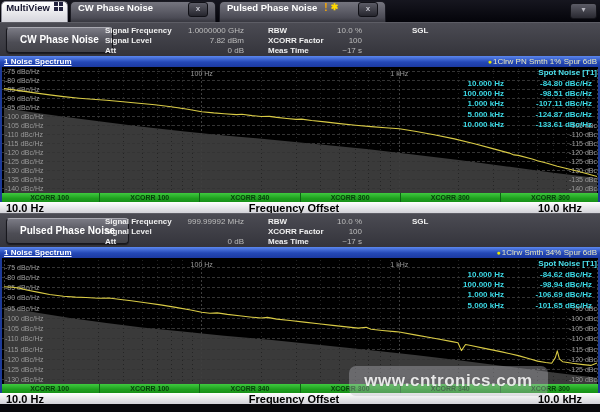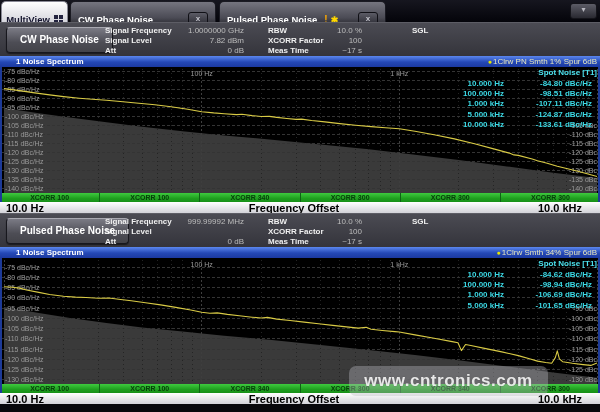--- a/index.html
+++ b/index.html
@@ -2,21 +2,21 @@
 <html><head>
 <meta charset="utf-8">
 <style>
   html,body{margin:0;padding:0;}
   body{width:600px;height:412px;position:relative;overflow:hidden;background:#000;
        font-family:"Liberation Sans", sans-serif;-webkit-font-smoothing:antialiased;}
   .abs{position:absolute;}
 
   
   .tabbar{left:0;top:0;width:600px;height:22px;background:linear-gradient(#16161f,#04040a);}
-  .tab{position:absolute;top:1px;height:36px;border-radius:5px 5px 0 0;display:flex;align-items:center;
+  .tab{position:absolute;top:1px;height:36px;border-radius:5px 5px 0 0;display:flex;
        font-weight:bold;font-size:9.5px;box-sizing:border-box;}
   .tab-mv{left:1px;width:67px;background:linear-gradient(#ffffff,#b6b6c2);color:#15152e;
           justify-content:center;gap:4px;border:1px solid #8a8a96;border-bottom:none;}
   .mv-icon{width:9px;height:9px;display:inline-block;background:
      linear-gradient(#23233f,#23233f) 0 0/4px 4px no-repeat,
      linear-gradient(#23233f,#23233f) 5px 0/4px 4px no-repeat,
      linear-gradient(#23233f,#23233f) 0 5px/4px 4px no-repeat,
      linear-gradient(#23233f,#23233f) 5px 5px/4px 4px no-repeat;}
   .tab-g{background:linear-gradient(#75757f 0%,#4b4b55 45%,#3a3a42 55%,#33333b 100%);
          color:#fff;border:1px solid #1a1a22;border-bottom:none;padding:0 7px;}
@@ -42,21 +42,21 @@
      grid-template-columns:67px 72px 24px 58px 36px 36px 60px;grid-auto-rows:10.4px;
      font-size:8px;align-items:center;}
   .ilabel{font-weight:bold;color:#f0f0f0;white-space:nowrap;}
   .ival{color:#bdbdbd;text-align:right;white-space:nowrap;}
   .isgl{font-weight:bold;color:#f0f0f0;padding-left:14px;}
 
   
   .tbar{left:0;width:600px;height:11px;background:linear-gradient(#5b87ee,#2448b6 55%,#1b39a0);
         display:flex;align-items:center;font-size:8px;}
   #tbar1{top:56px;} #tbar2{top:247px;}
-  .wt{color:#fff;font-weight:bold;padding-left:16px;white-space:nowrap;}
+  .wt{color:#fff;font-weight:bold;padding-left:4px;white-space:nowrap;text-decoration:underline;}
   .ti{margin-left:auto;padding-right:3px;color:#e8e8be;white-space:nowrap;}
   .ti .bullet{color:#e6e600;font-size:7px;margin-right:1px;}
 
   
   .chart{left:0;width:600px;height:126px;background:#000;
          box-shadow:inset 2px 0 0 #1d3a98, inset -2px 0 0 #1d3a98;}
   #chart1{top:67px;} #chart2{top:258px;}
   .chart svg{display:block;font-family:inherit;}
 
   

